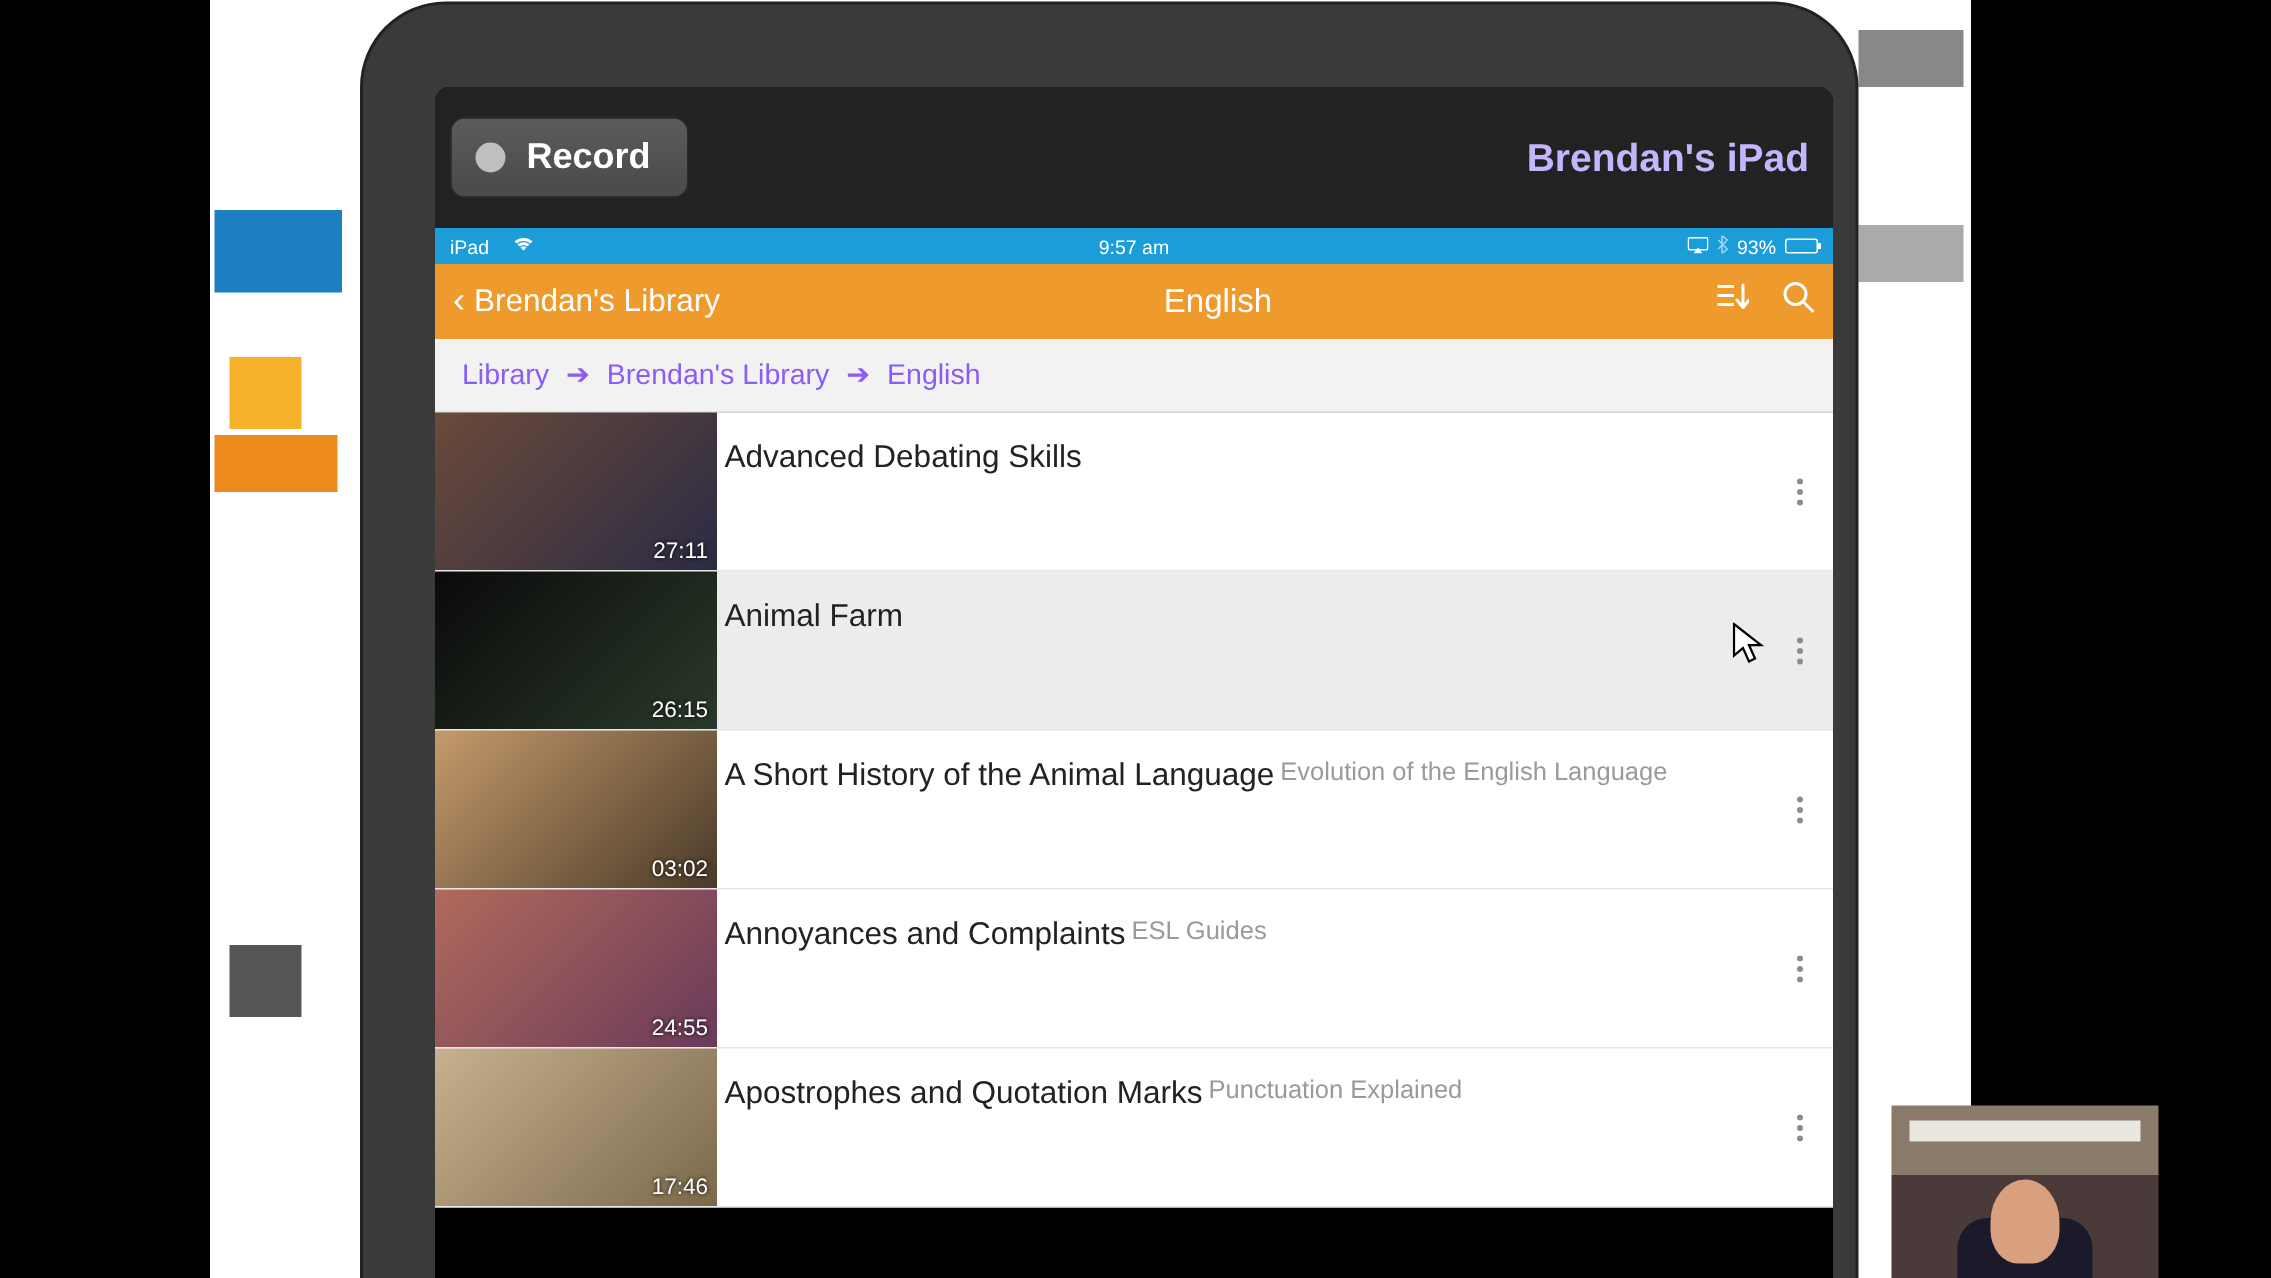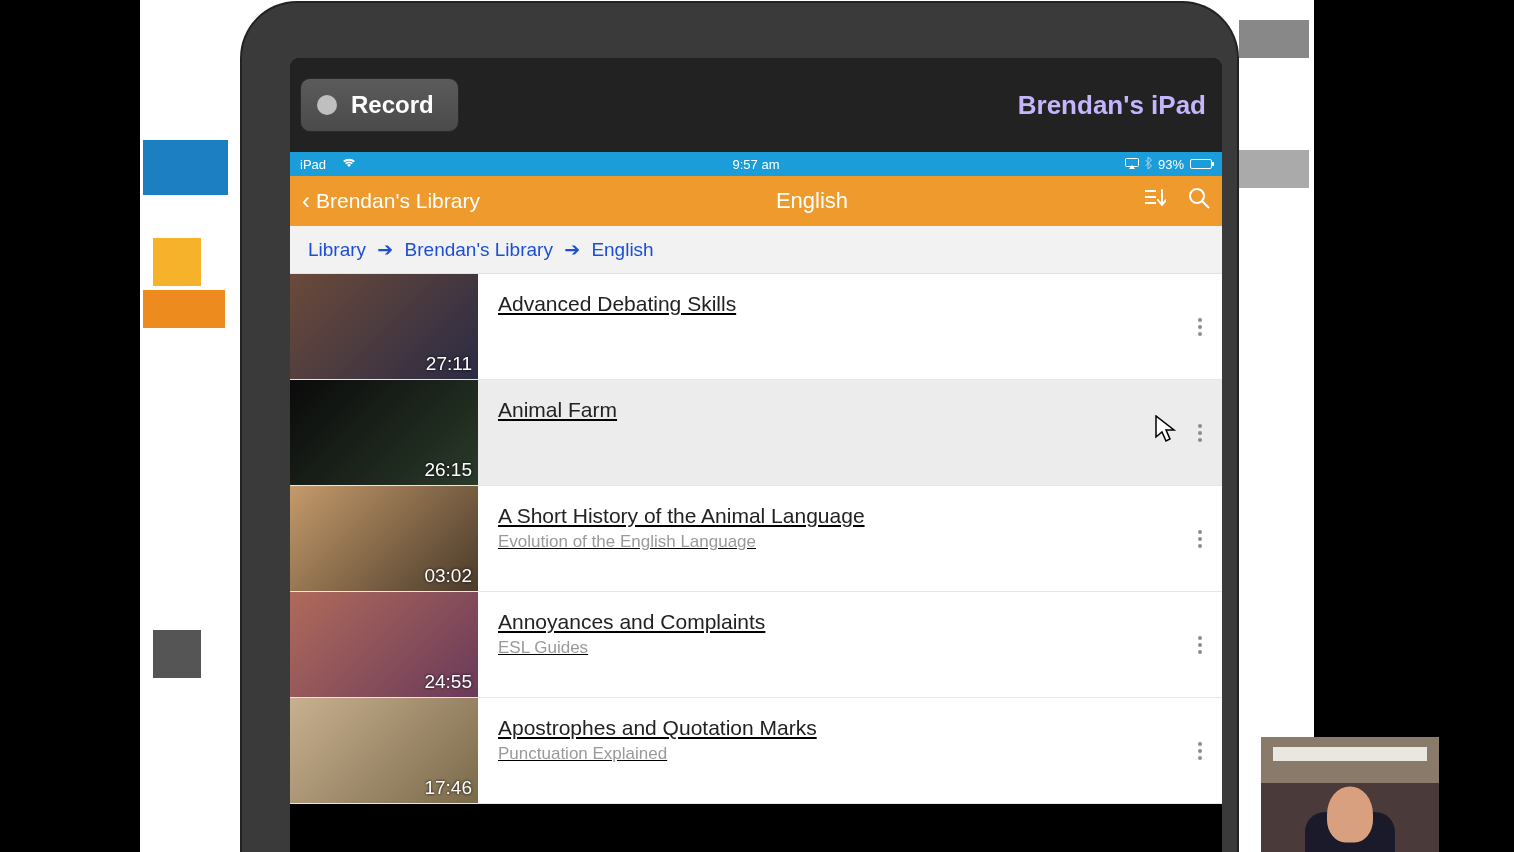--- a/index.html
+++ b/index.html
@@ -99,21 +99,21 @@
     .back-btn { display:flex; align-items:center; gap:6px; font-size:21px; cursor:pointer; }
     .chevron-left { font-size:24px; line-height:1; }
     .app-title { flex:1; text-align:center; font-size:22px; font-weight:500; }
     .header-actions { display:flex; gap:22px; align-items:center; }
     .sort-icon, .search-icon-btn { font-size:22px; cursor:pointer; }
 
     .breadcrumb {
       background:#f2f2f2;
       padding: 12px 18px;
       font-size: 19px;
-      color:#1d4ed8;
+      color:#8b5cf6;
       border-bottom:1px solid #e3e3e3;
     }
     .bc-arrow { margin:0 6px; }
 
     .video-list { background:#fff; }
     .video-row {
       display:flex;
       align-items:stretch;
       border-bottom:1px solid #e6e6e6;
       min-height:106px;
@@ -124,30 +124,29 @@
       width:188px;
       position:relative;
       background:#333 center/cover;
       flex-shrink:0;
     }
     .duration {
       position:absolute;
       right:6px;
       bottom:4px;
       color:#fff;
-      font-size:19px;
+      font-size:15px;
       text-shadow:0 0 3px #000;
     }
     .video-meta {
       flex:1;
-      padding: 18px 12px 0 20px;
+      padding: 18px 12px 0 5px;
       display:flex;
-      flex-direction:column;
+      flex-direction:row;
       gap:4px;
-      text-decoration:underline;
     }
     .video-title { font-size:21px; color:#222; font-weight:400; }
     .video-subtitle { font-size:17px; color:#9a9a9a; }
     .row-more {
       width:44px;
       display:flex;
       align-items:center;
       justify-content:center;
       color:#8c8c8c;
       font-size:20px;

